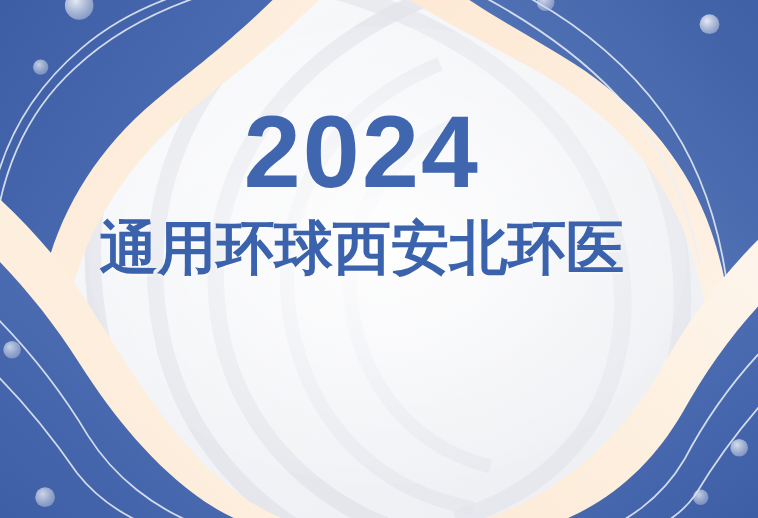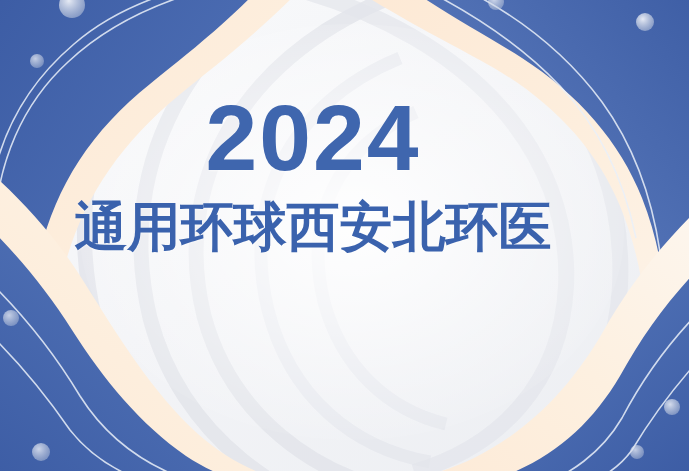--- a/index.html
+++ b/index.html
@@ -25,21 +25,21 @@
     top: 0;
     left: 0;
     width: 689px;
     height: 471px;
     display: block;
   }
 
   #content {
     position: absolute;
     top: 0;
-    left: 0;
+    left: 16px;
     width: 602px;
     height: 471px;
     display: flex;
     flex-direction: column;
     align-items: center;
     justify-content: flex-start;
     padding-left: 12px;
   }
 
   .year {

